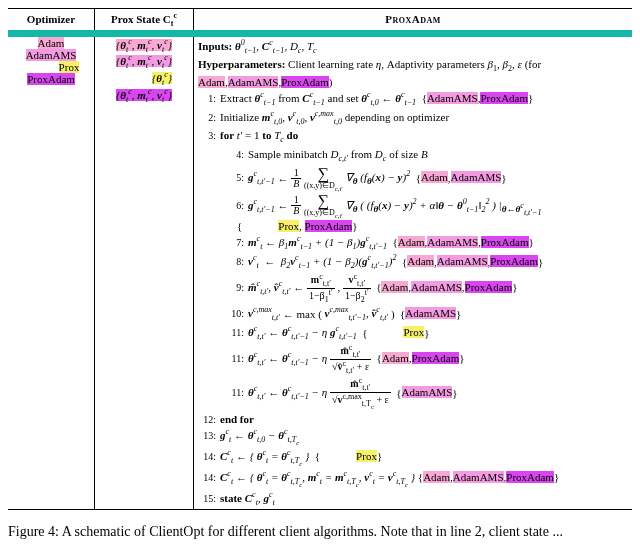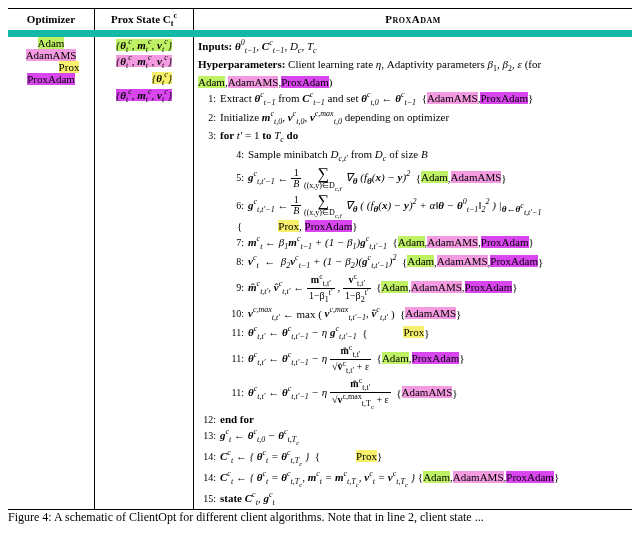--- a/index.html
+++ b/index.html
@@ -23,39 +23,39 @@
     font-weight: bold;
     text-align: center;
   }
   table.alg > tbody > tr > td {
     padding: 0 4px;
     vertical-align: top;
   }
   .col-opt { width: 78px; border-right: 1px solid #000; text-align: center; }
   .col-state { width: 90px; border-right: 1px solid #000; text-align: center; }
   .col-alg { text-align: left; }
-  .hl-cyan { background: #bef264; }
+  .hl-cyan { background: #f9a8d4; }
   .hl-mag  { background: #f49ae0; }
   .hl-yel  { background: #f6f06a; margin-left: 36px; }
   .hl-gray { background: #d946ef; }
   .math { font-style: italic; font-family: "Times New Roman", serif; text-align: center; }
   .bf { font-weight: bold; font-style: normal; margin-top: 44px; }
   .lineno { display:inline-block; width: 18px; text-align: right; margin-right: 4px; font-size: 10px; }
   .algline { padding-left: 0; margin: 1px 0; line-height: 1.3; }
   .indent1 { padding-left: 28px; }
   .smallcaps { font-variant: small-caps; letter-spacing: 0.5px; }
   .sup { font-size: 8px; vertical-align: super; }
   .sub { font-size: 8px; vertical-align: sub; }
   .frac { display:inline-block; vertical-align: middle; text-align:center; font-size:10px; line-height:1; }
   .frac .num { display:block; border-bottom:1px solid #000; padding:0 2px; }
   .frac .den { display:block; padding:0 2px; }
   .undersum { display:inline-block; vertical-align: middle; text-align:center; line-height:1; }
   .undersum .op { font-size:16px; display:block; }
   .undersum .lim { font-size:8px; display:block; }
-  .caption { font-size: 12px; margin-top: 0; color:#000; }
+  .caption { font-size: 14px; margin-top: 14px; color:#000; }
   .bottomrule { border-bottom: 1px solid #000; }
 </style>
 </head>
 <body>
 
 <table class="alg">
 <tbody>
   <tr>
     <th class="col-opt">Optimizer</th>
     <th class="col-state">

